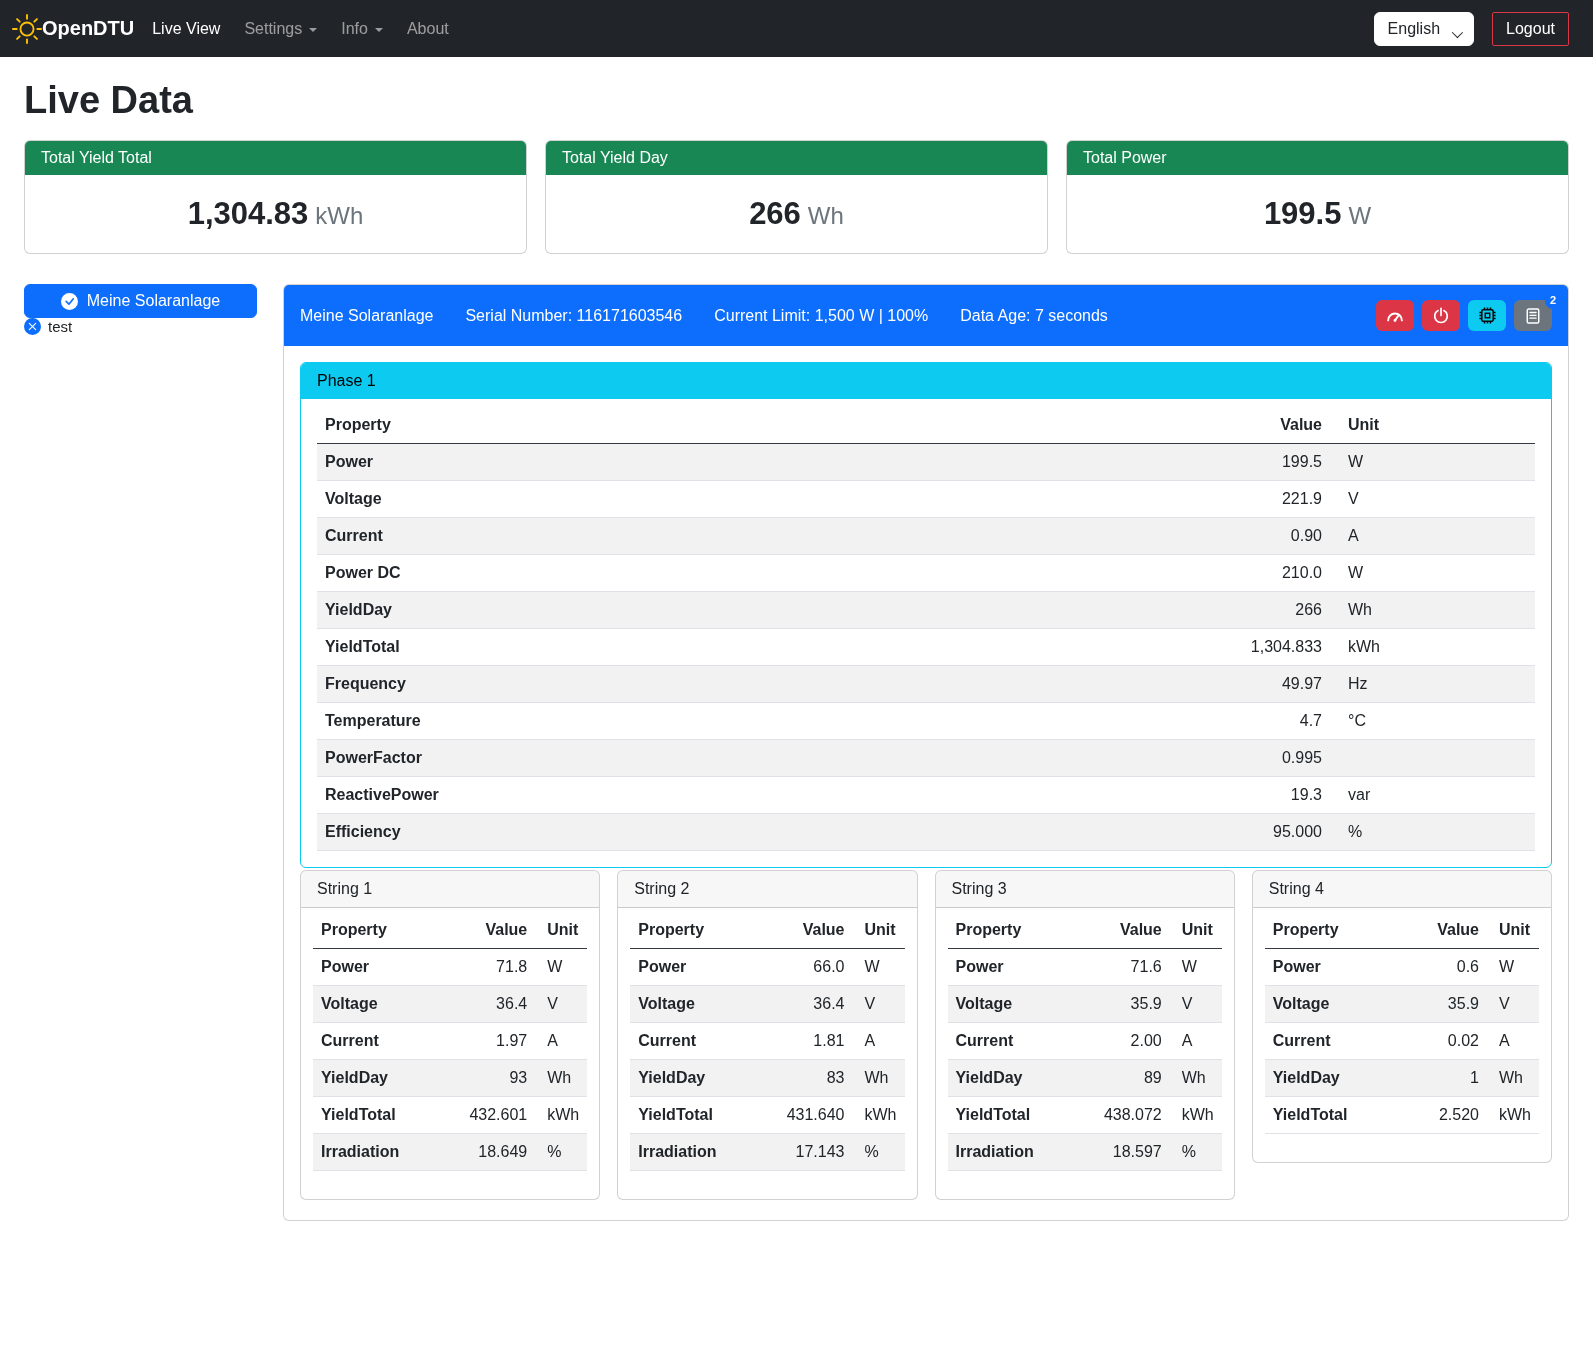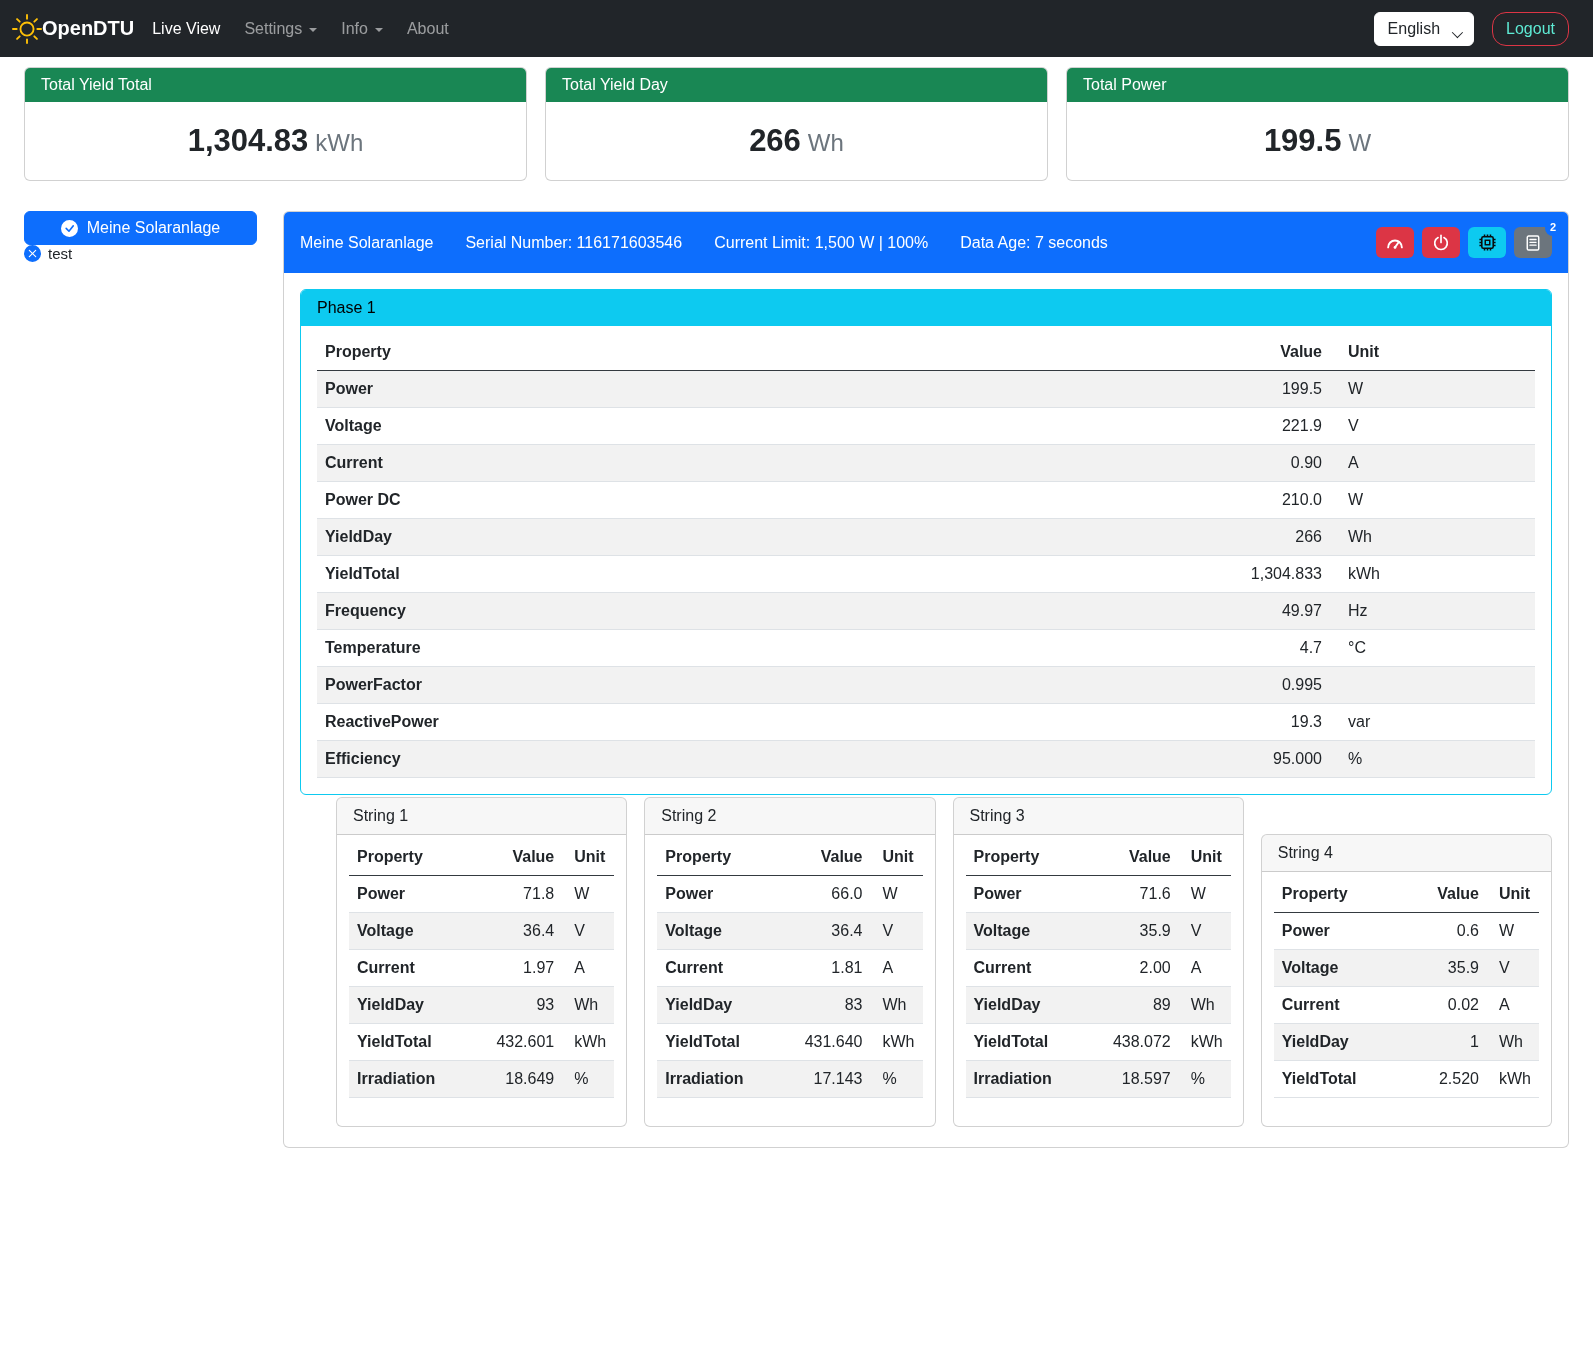--- a/index.html
+++ b/index.html
@@ -10,21 +10,21 @@
   }
   
   .navbar { background:#212529; height:57px; display:flex; align-items:center; padding:0 24px 0 12px; }
   .brand { display:flex; align-items:center; gap:0; color:#fff; font-size:20px; font-weight:700; margin-right:6px; cursor:pointer; }
   .nav-links { display:flex; align-items:center; flex:1; }
   .nav-link { color:rgba(255,255,255,.55); padding:8px 12px; cursor:pointer; display:flex; align-items:center; gap:7px; text-decoration:none; }
   .nav-link.active { color:#fff; }
   .caret { width:0; height:0; border-left:4px solid transparent; border-right:4px solid transparent; border-top:4px solid currentColor; display:inline-block; margin-top:2px; }
   .lang-btn { background:#fff; color:#212529; border:1px solid #fff; border-radius:6px; padding:7px 13px; display:flex; align-items:flex-end; gap:12px; font-size:16px; cursor:pointer; font-family:inherit; }
   .chev { width:8px; height:8px; border-right:1.8px solid #212529; border-bottom:1.8px solid #212529; transform:rotate(45deg) translateY(-2px); display:inline-block; }
-  .logout-btn { background:transparent; color:#5eead4; border:1px solid #dc3545; border-radius:14px; padding:7px 13px; font-size:16px; margin-left:18px; cursor:pointer; font-family:inherit;text-align:right; }
+  .logout-btn { background:transparent; color:#ffffff; border:1px solid #dc3545; border-radius:2px; padding:7px 13px; font-size:16px; margin-left:18px; cursor:pointer; font-family:inherit;text-align:right; }
   
   .container { padding:10px 24px 28px; }
   .page-title { font-size:38px; font-weight:700; margin:12px 0 18px; }
   
   .summary-row { display:flex; gap:18px; margin-bottom:30px; }
   .summary-card { flex:1; border:1px solid rgba(0,0,0,.18); border-radius:6px; background:#fff; }
   .summary-card-header { background:#198754; color:#fff; padding:8px 16px; border-radius:5px 5px 0 0; }
   .summary-card-body { padding:21px 16px; text-align:center; }
   .big-value { font-size:31px; font-weight:700; }
   .big-unit { font-size:24px; color:#6c757d; margin-left:7px; font-weight:400; }
@@ -53,21 +53,21 @@
   .data-table thead th { border-bottom:1px solid #343a40; }
   .data-table .val { text-align:right; }
   .prop { font-weight:700; }
   .phase-table .val { width:110px; }
   .phase-table .unit { width:205px; padding-left:18px; }
   .phase-table tbody tr:nth-child(odd) { background:rgba(0,0,0,.05); }
   .string-table tbody tr:nth-child(even) { background:rgba(0,0,0,.05); }
   .string-table .val { width:78px; }
   .string-table .unit { width:46px; padding-left:12px; }
   
-  .strings-row { display:flex; gap:17px; align-items:flex-end;margin-left:36px; }
+  .strings-row { display:flex; gap:17px; align-items:flex-start; }
   .string-card { flex:1; border:1px solid rgba(0,0,0,.18); border-radius:6px; background:#fff; }
   .string-header { padding:9px 16px; background:rgba(0,0,0,.03); border-bottom:1px solid rgba(0,0,0,.18); border-radius:5px 5px 0 0; }
   .string-body { padding:4px 12px 28px; }
 </style>
 </head>
 <body>
 
 <nav class="navbar">
   <div class="brand">
     <span style="display:flex;">
@@ -90,20 +90,21 @@
     <a class="nav-link">About</a>
   </div>
   <button class="lang-btn">
     <span>English</span>
     <span class="chev"></span>
   </button>
   <button class="logout-btn">Logout</button>
 </nav>
 
 <div class="container">
+  <h1 class="page-title">Live Data</h1>
 
   <div class="summary-row">
     <div class="summary-card">
       <div class="summary-card-header">Total Yield Total</div>
       <div class="summary-card-body">
         <span class="big-value">1,304.83</span><span class="big-unit">kWh</span>
       </div>
     </div>
     <div class="summary-card">
       <div class="summary-card-header">Total Yield Day</div>

